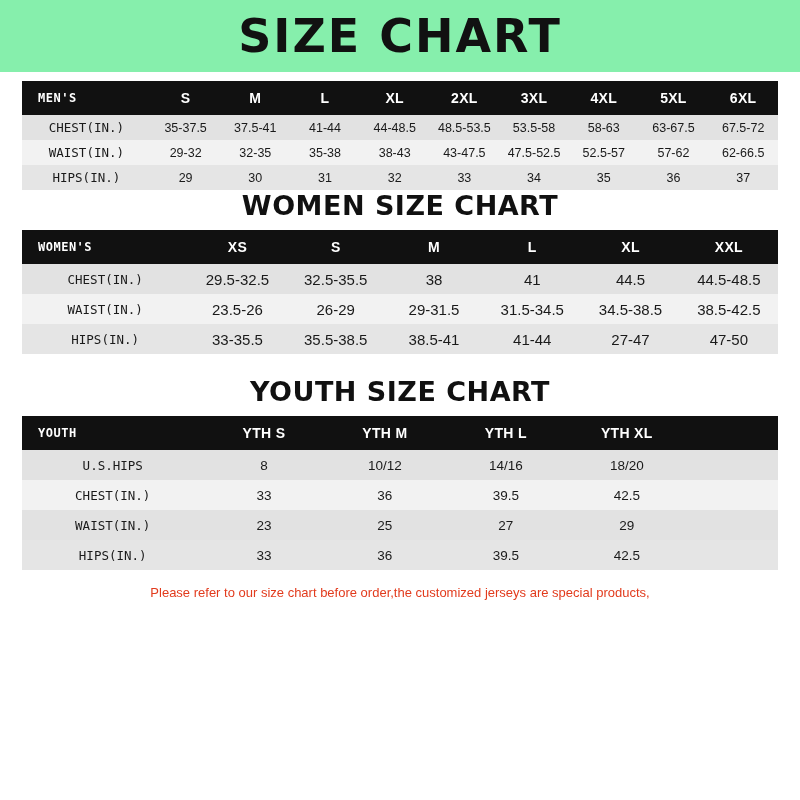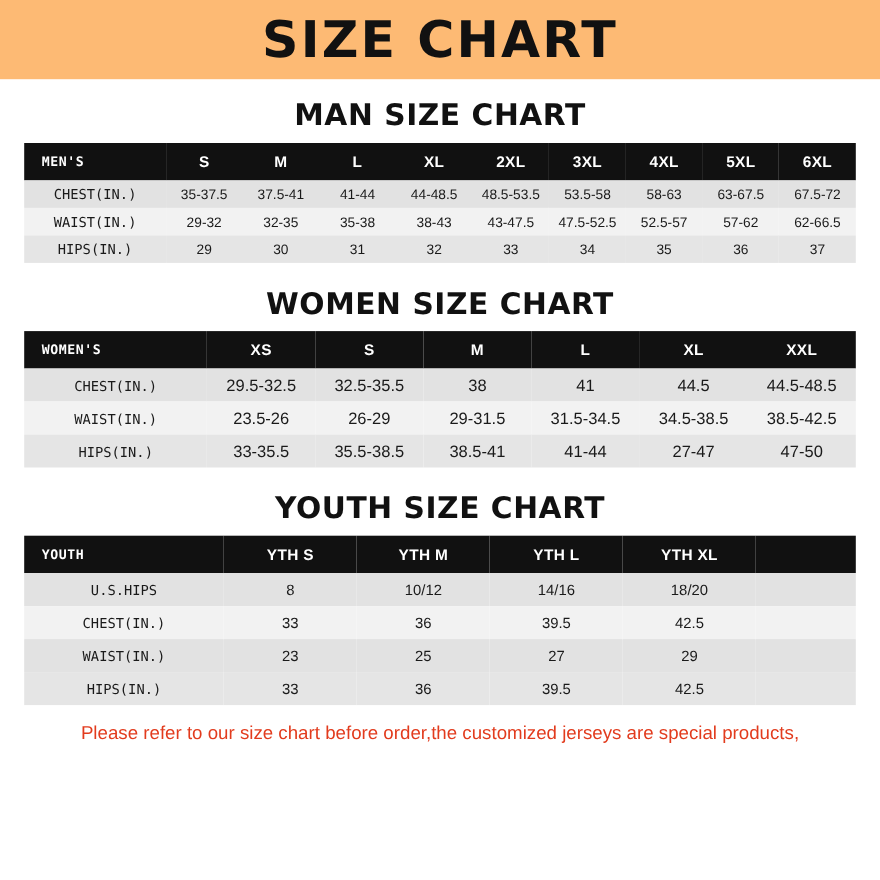--- a/index.html
+++ b/index.html
@@ -16,21 +16,21 @@
   .page {
     width: 800px;
     height: 800px;
     position: relative;
     background: #ffffff;
     box-sizing: border-box;
   }
   
   .banner {
     height: 72px;
-    background: #fdba74;
+    background: #86efac;
     display: flex;
     align-items: center;
     justify-content: center;
   }
   .banner-title {
     font-family: "DejaVu Sans", sans-serif;
     font-weight: bold;
     font-size: 46px;
     letter-spacing: 2px;
     color: #111111;
@@ -42,21 +42,21 @@
   }
   .section-title {
     text-align: center;
     font-family: "DejaVu Sans", sans-serif;
     font-weight: bold;
     font-size: 27px;
     color: #111111;
     letter-spacing: 0.5px;
   }
   .t-man { margin-top: 18px; }
-  .t-women { margin-top: 22px; }
+  .t-women { }
   .t-youth { margin-top: 22px; }
 
   table.size-table {
     width: 100%;
     border-collapse: collapse;
     table-layout: fixed;
     margin-top: 9px;
   }
   table.size-table th,
   table.size-table td {
@@ -101,39 +101,38 @@
 
   .youth thead th { font-size: 15px; height: 38px; }
   .youth tbody td { height: 30px; font-size: 13.5px; }
   .youth thead th.row-label { font-size: 16px; }
   .youth tbody td.row-label { font-size: 13.5px; }
 
   .footer-note {
     margin-top: 14px;
     text-align: center;
     color: #e23b1d;
-    font-size: 17px;
+    font-size: 13px;
     line-height: 1.45;
     font-family: "Liberation Sans", sans-serif;
     padding: 0 4px;
   }
   .footer-note div { white-space: nowrap; }
 </style>
 </head>
 <body>
 
 <div class="page">
 
   <div class="banner">
     <div class="banner-title">SIZE CHART</div>
   </div>
 
   <div class="content">
 
-    <div class="section-title t-man">MAN SIZE CHART</div>
     <table class="size-table man">
       <colgroup>
         <col style="width:17%">
           <col style="width:9.2%">
           <col style="width:9.2%">
           <col style="width:9.2%">
         <col style="width:9.2%">
           <col style="width:9.2%">
           <col style="width:9.2%">
           <col style="width:9.2%">

